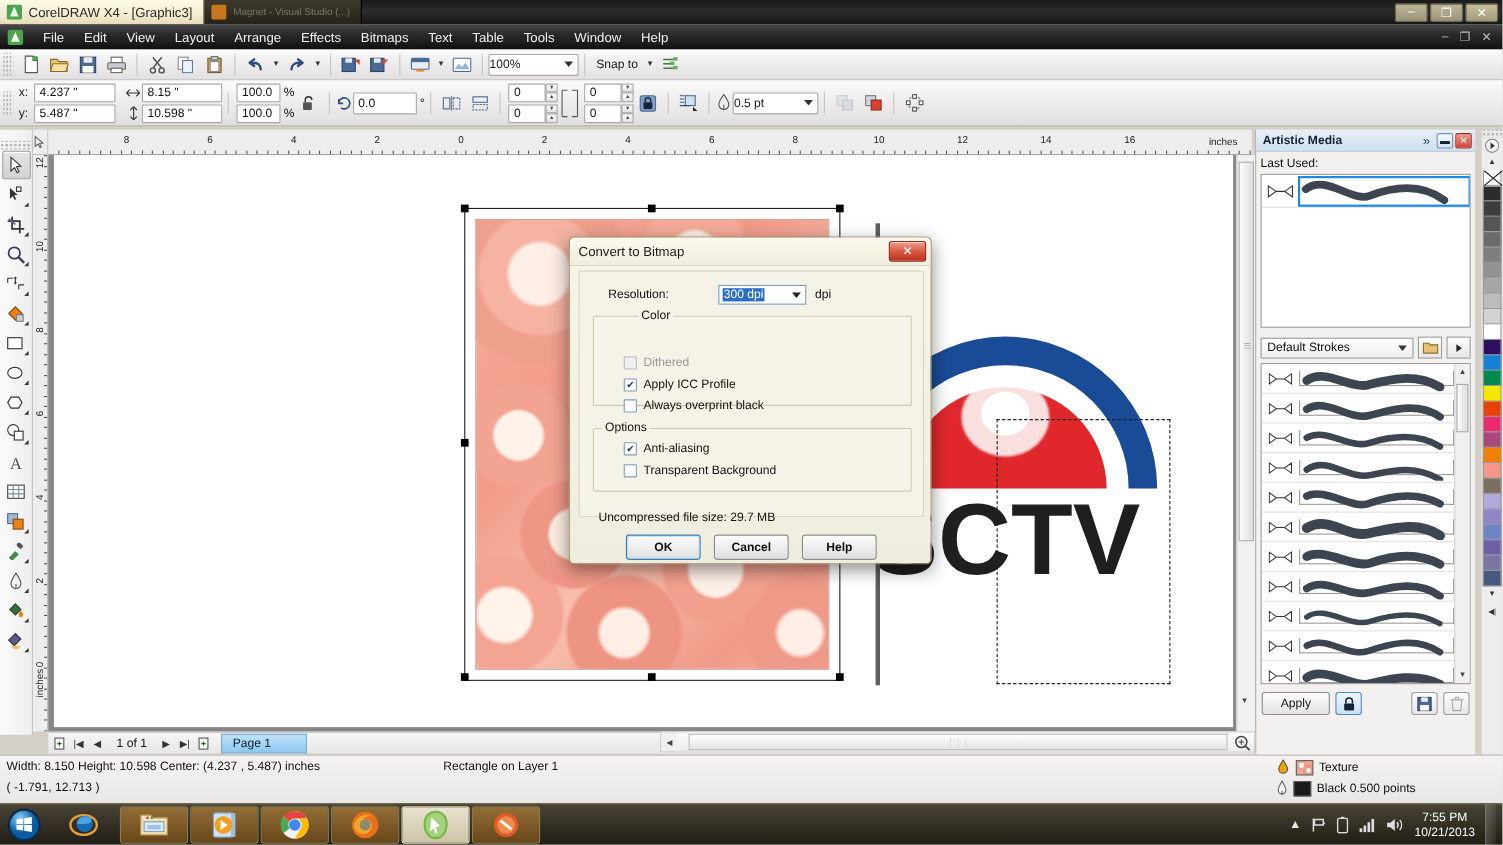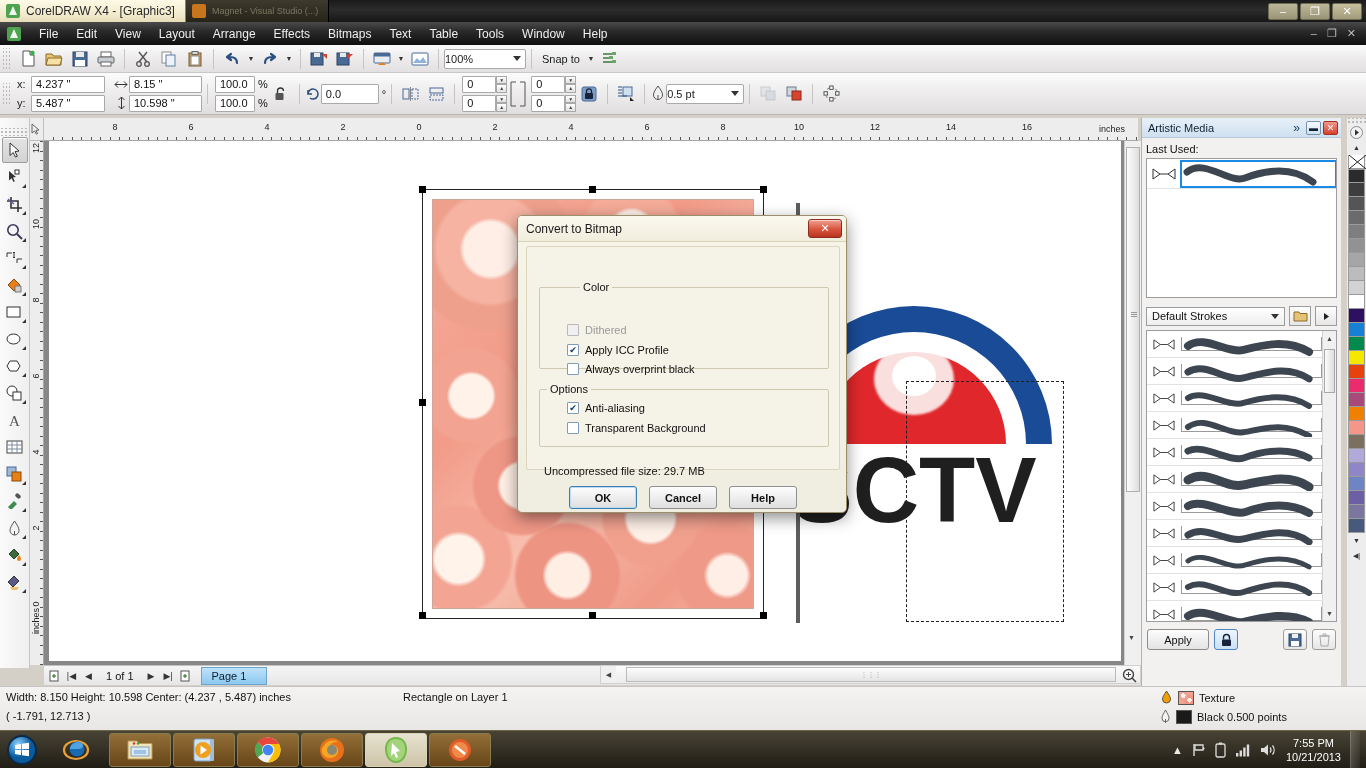--- a/index.html
+++ b/index.html
@@ -167,21 +167,21 @@
 
   
   .docker{
     position:absolute;left:1141px;top:118px;width:200px;height:568px;
     background:#f2f1ef;border-left:1px solid #b3b1b1;
   }
   .docker-title{
     height:20px;background:linear-gradient(to bottom,#e8f0f8,#cfe0f0);
     display:flex;align-items:center;padding:0 3px;border-bottom:1px solid #b7c6d6;
   }
-  .dt-text{font-size:11px;color:#123;flex:1;padding-left:3px;font-weight:normal;}
+  .dt-text{font-size:11px;color:#123;flex:1;padding-left:3px;font-weight:bold;}
   .dbtn{width:15px;height:14px;border:1px solid #7a93ad;border-radius:2px;margin-left:2px;
     display:flex;align-items:center;justify-content:center;font-size:9px;
     background:linear-gradient(#f6fafe,#cfe0f0);color:#123;}
   .dbtn.red{background:linear-gradient(#f09a8e,#d6402c);border-color:#a32f20;color:#fff;}
   .lastused{font-size:11px;color:#111;padding:5px 0 3px 4px;}
   .strokebox{margin:0 4px;background:#fff;border:1px solid #9d9d9d;height:140px;overflow:hidden;}
   .strokerow{height:30px;display:flex;align-items:center;border-bottom:1px solid #e2e2e2;}
   .strokerow .ic{width:34px;display:flex;align-items:center;justify-content:center;}
   .strokerow .sw{flex:1;display:flex;align-items:center;}
   .strokerow.sel{outline:2px solid #1a8ae5;outline-offset:-2px;}
@@ -221,21 +221,21 @@
   .sw:first-of-type{border-top:1px solid #9a9a9a;}
 
   
   .pagenav{position:absolute;left:44px;top:665px;width:1097px;height:20px;
     background:linear-gradient(#f6f6f6,#e6e6e6);border-top:1px solid #c2c2c2;
     display:flex;align-items:center;gap:2px;padding-left:3px;}
   .pn-btn{width:15px;height:16px;display:flex;align-items:center;justify-content:center;
     font-size:9px;color:#333;}
   .pn-count{font-size:11px;color:#111;padding:0 8px;}
   .pagetab{height:18px;background:linear-gradient(#bfe2fa,#8cc8ef);border:1px solid #6ba5cd;
-    padding:0 20px 0 10px;display:flex;align-items:center;font-size:11px;color:#0a2030;
+    padding:0 32px 0 10px;display:flex;align-items:center;font-size:11px;color:#0a2030;
     position:relative;margin-left:6px;}
   .hscroll{position:absolute;left:600px;top:665px;width:541px;height:19px;
     background:#f0f0f0;border:1px solid #d0d0d0;display:flex;align-items:center;}
   .hs-arrow{width:15px;height:17px;display:flex;align-items:center;justify-content:center;font-size:7px;color:#444;}
   .hs-track{flex:1;height:17px;background:linear-gradient(#fbfbfb,#ececec);position:relative;}
   .hs-thumb{position:absolute;left:10px;top:1px;width:490px;height:15px;
     background:linear-gradient(#fdfdfd,#e4e4e4);border:1px solid #bbb;
     display:flex;align-items:center;justify-content:center;font-size:7px;color:#999;}
 
   .statusbar{position:absolute;left:0;top:686px;width:1366px;height:44px;
@@ -1352,20 +1352,28 @@
   </div>
 
   <div class="dialog">
     <div class="dlg-title">
       <span>Convert to Bitmap</span>
       <div class="dlg-close">✕</div>
     </div>
 
     <div class="dlg-body">
 
+      <div class="row" style="position:absolute;left:26px;top:12px;width:270px;">
+        <span class="lbl" style="width:100px;">Resolution:</span>
+        <div class="dlg-combo" style="width:80px;">
+          <span class="hilite">300 dpi</span>
+          <span class="arr"></span>
+        </div>
+        <span class="lbl" style="margin-left:8px;">dpi</span>
+      </div>
 
       <div class="group" style="left:12px;top:40px;width:290px;height:82px;"></div>
       <div class="glabel" style="left:20px;top:34px;margin-left:33px;">Color</div>
 
 
       <div class="cbrow" style="position:absolute;left:40px;top:74px;">
         <span class="cb dis"></span>
         <span class="cbl dis">Dithered</span>
       </div>
       <div class="cbrow" style="position:absolute;left:40px;top:94px;">

